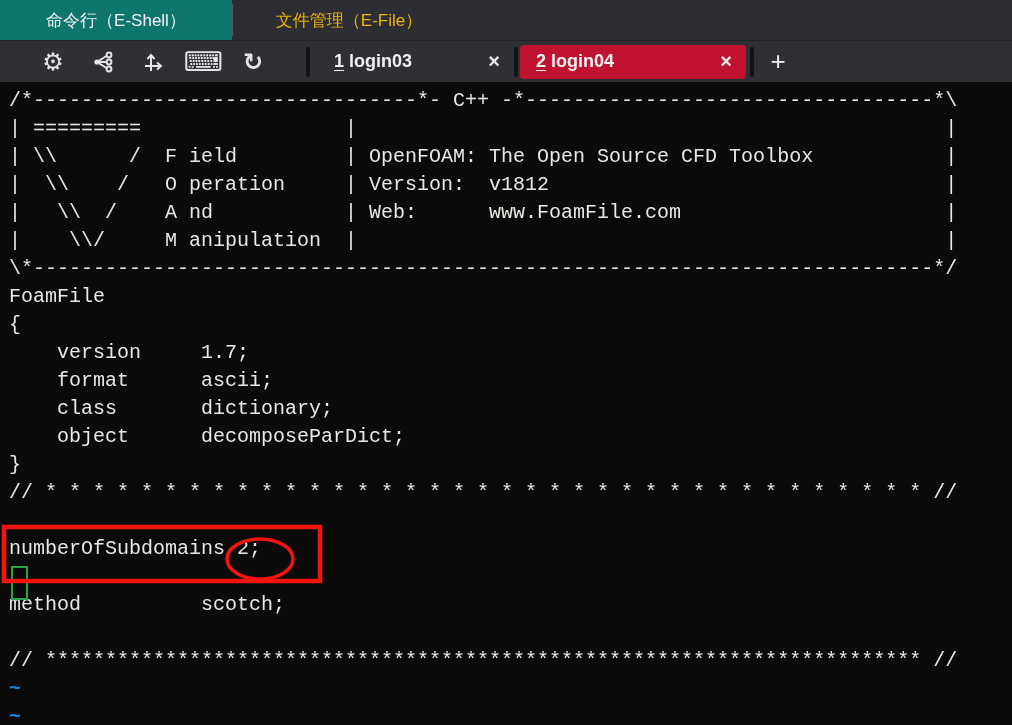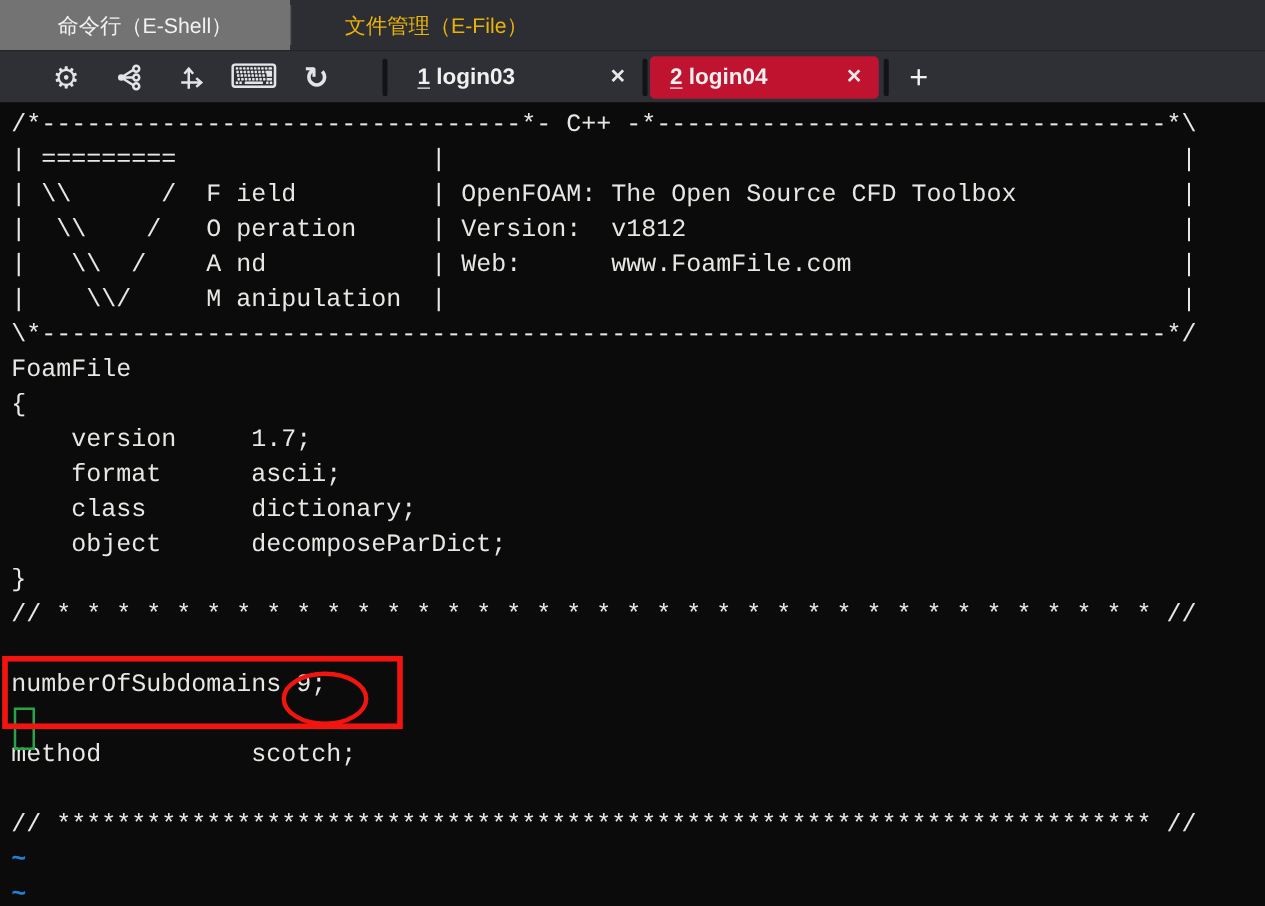--- a/index.html
+++ b/index.html
@@ -12,21 +12,21 @@
 
   
   .titlebar{
     position:absolute;left:0;top:0;width:1012px;height:40px;
     background:#2c2e33;display:flex;align-items:stretch;
   }
   .apptab{
     width:232px;display:flex;align-items:center;justify-content:center;
     font-size:17px;color:#eab308;cursor:default;
   }
-  .apptab.active{color:#f2f2f2;background:#737373;text-align:right;}
+  .apptab.active{color:#f2f2f2;background:#0f766e;text-align:right;}
   .tsep{width:1px;height:32px;margin-top:4px;background:#55575c;}
 
   
   .toolbar{
     position:absolute;left:0;top:40px;width:1012px;height:42px;
     background:#2e3036;border-top:1px solid #222428;
     display:flex;align-items:center;padding-left:40px;box-sizing:border-box;
   }
   .iconbtn{
     width:26px;height:26px;margin-right:24px;
@@ -37,21 +37,21 @@
   .vsep{width:4px;height:30px;background:#121317;border-radius:2px;flex:none;}
   .sesstab{
     height:34px;border-radius:4px;margin:0 0 0 8px;flex:none;
     display:flex;align-items:center;box-sizing:border-box;
     padding:0 14px 0 16px;width:196px;justify-content:space-between;
     color:#f0f0f0;font-size:18px;font-weight:bold;
   }
   .sesstab .lab{white-space:pre;}
   .sesstab .num{text-decoration:underline;text-underline-offset:3px;}
   .sesstab .closex{font-size:20px;color:#e8e8e8;padding-left:10px;}
-  .sesstab.active{background:var(--tab-red,#c01330);width:183px;margin-left:2px;}
+  .sesstab.active{background:var(--tab-red,#c01330);width:226px;margin-left:2px;}
   .plusbtn{
     margin-left:10px;width:28px;height:28px;flex:none;
     display:flex;align-items:center;justify-content:center;
     color:#f2f2f2;font-size:26px;font-weight:400;
   }
 
   
   .terminal{
     position:absolute;left:0;top:82px;width:1012px;height:643px;
     background:var(--term-bg,#0b0b0b);
@@ -147,21 +147,21 @@
         <div class="tline">\*---------------------------------------------------------------------------*/</div>
         <div class="tline">FoamFile</div>
         <div class="tline">{</div>
         <div class="tline">    version     1.7;</div>
         <div class="tline">    format      ascii;</div>
         <div class="tline">    class       dictionary;</div>
         <div class="tline">    object      decomposeParDict;</div>
         <div class="tline">}</div>
         <div class="tline">// * * * * * * * * * * * * * * * * * * * * * * * * * * * * * * * * * * * * * //</div>
         <div class="tline"> </div>
-        <div class="tline">numberOfSubdomains 9;</div>
+        <div class="tline">numberOfSubdomains 2;</div>
         <div class="tline"> </div>
         <div class="tline">method          scotch;</div>
         <div class="tline"> </div>
         <div class="tline">// ************************************************************************* //</div>
         <div class="tline tilde">~</div>
         <div class="tline tilde">~</div>
       </div>
   </div>
 
   <div class="cursorblock"></div>

